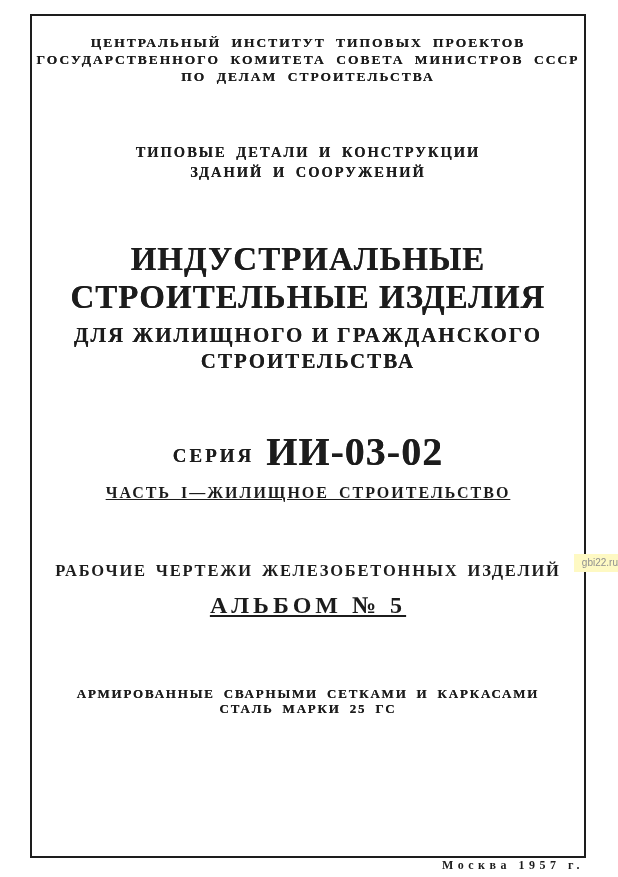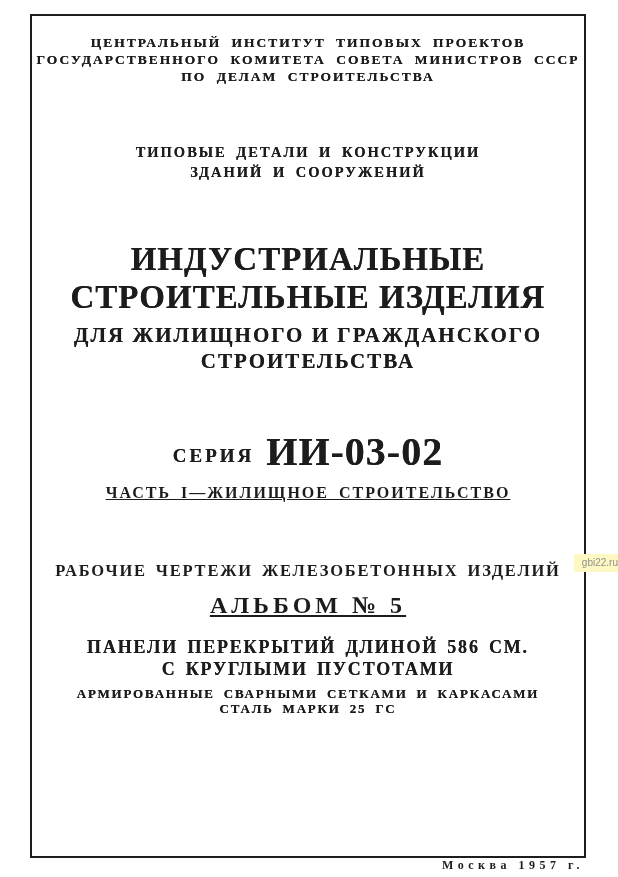--- a/index.html
+++ b/index.html
@@ -88,24 +88,20 @@
     <div class="tb series">
       <span>СЕРИЯ</span><span class="code">ИИ-03-02</span>
     </div>
 
     <div class="tb part">ЧАСТЬ I—ЖИЛИЩНОЕ СТРОИТЕЛЬСТВО</div>
 
     <div class="tb drawings">РАБОЧИЕ ЧЕРТЕЖИ ЖЕЛЕЗОБЕТОННЫХ ИЗДЕЛИЙ</div>
 
     <div class="tb album">АЛЬБОМ № 5</div>
 
-    <div class="tb panels">
-      <div>ПАНЕЛИ ПЕРЕКРЫТИЙ ДЛИНОЙ 586 СМ.</div>
-      <div>С КРУГЛЫМИ ПУСТОТАМИ</div>
-    </div>
 
     <div class="tb reinforce">
       <div>АРМИРОВАННЫЕ СВАРНЫМИ СЕТКАМИ И КАРКАСАМИ</div>
       <div>СТАЛЬ МАРКИ 25 ГС</div>
     </div>
 
     <div class="tb imprint">Москва 1957 г.</div>
 
   </div>
 

